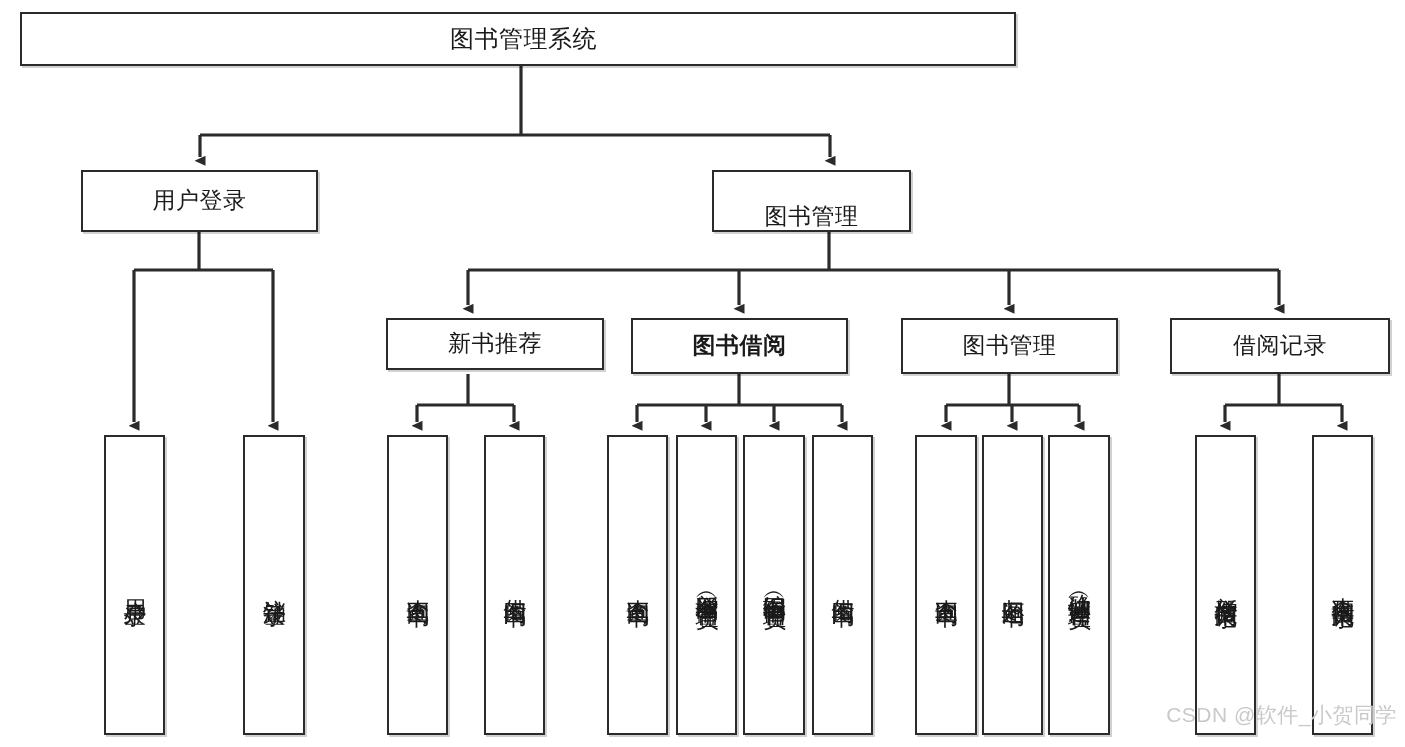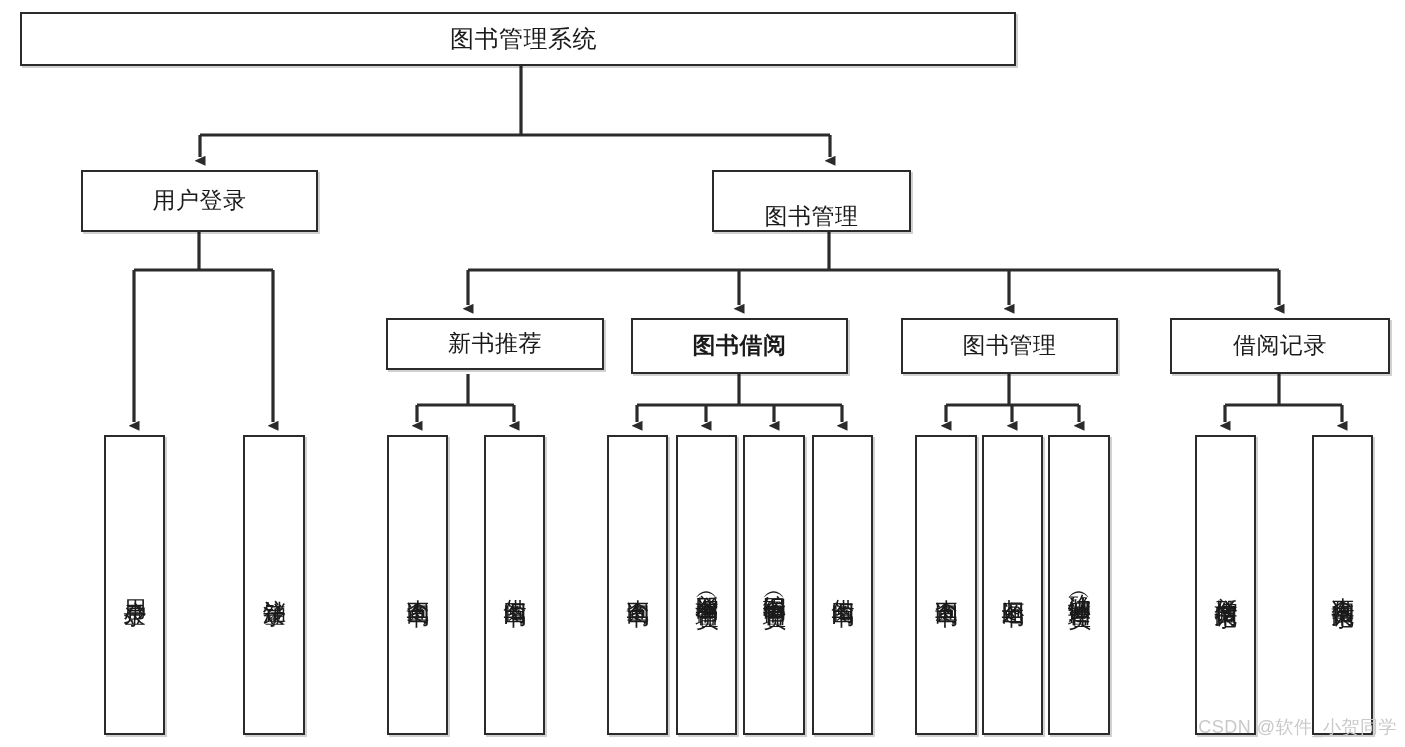--- a/index.html
+++ b/index.html
@@ -58,22 +58,22 @@
     text-orientation: upright;
     font-size: 23px;
     line-height: 1.04;
     letter-spacing: 2px;
     max-height: 280px;
     white-space: nowrap;
   }
   .watermark {
     position: absolute;
     right: 8px;
-    bottom: 8px;
-    font-size: 18px;
+    bottom: 18px;
+    font-size: 21px;
     color: #c9c9c9;
     letter-spacing: 0.5px;
     white-space: nowrap;
     user-select: none;
   }
 </style>
 </head>
 <body>
 
 <svg id="diagram" viewBox="0 0 1405 747" xmlns="http://www.w3.org/2000/svg">

